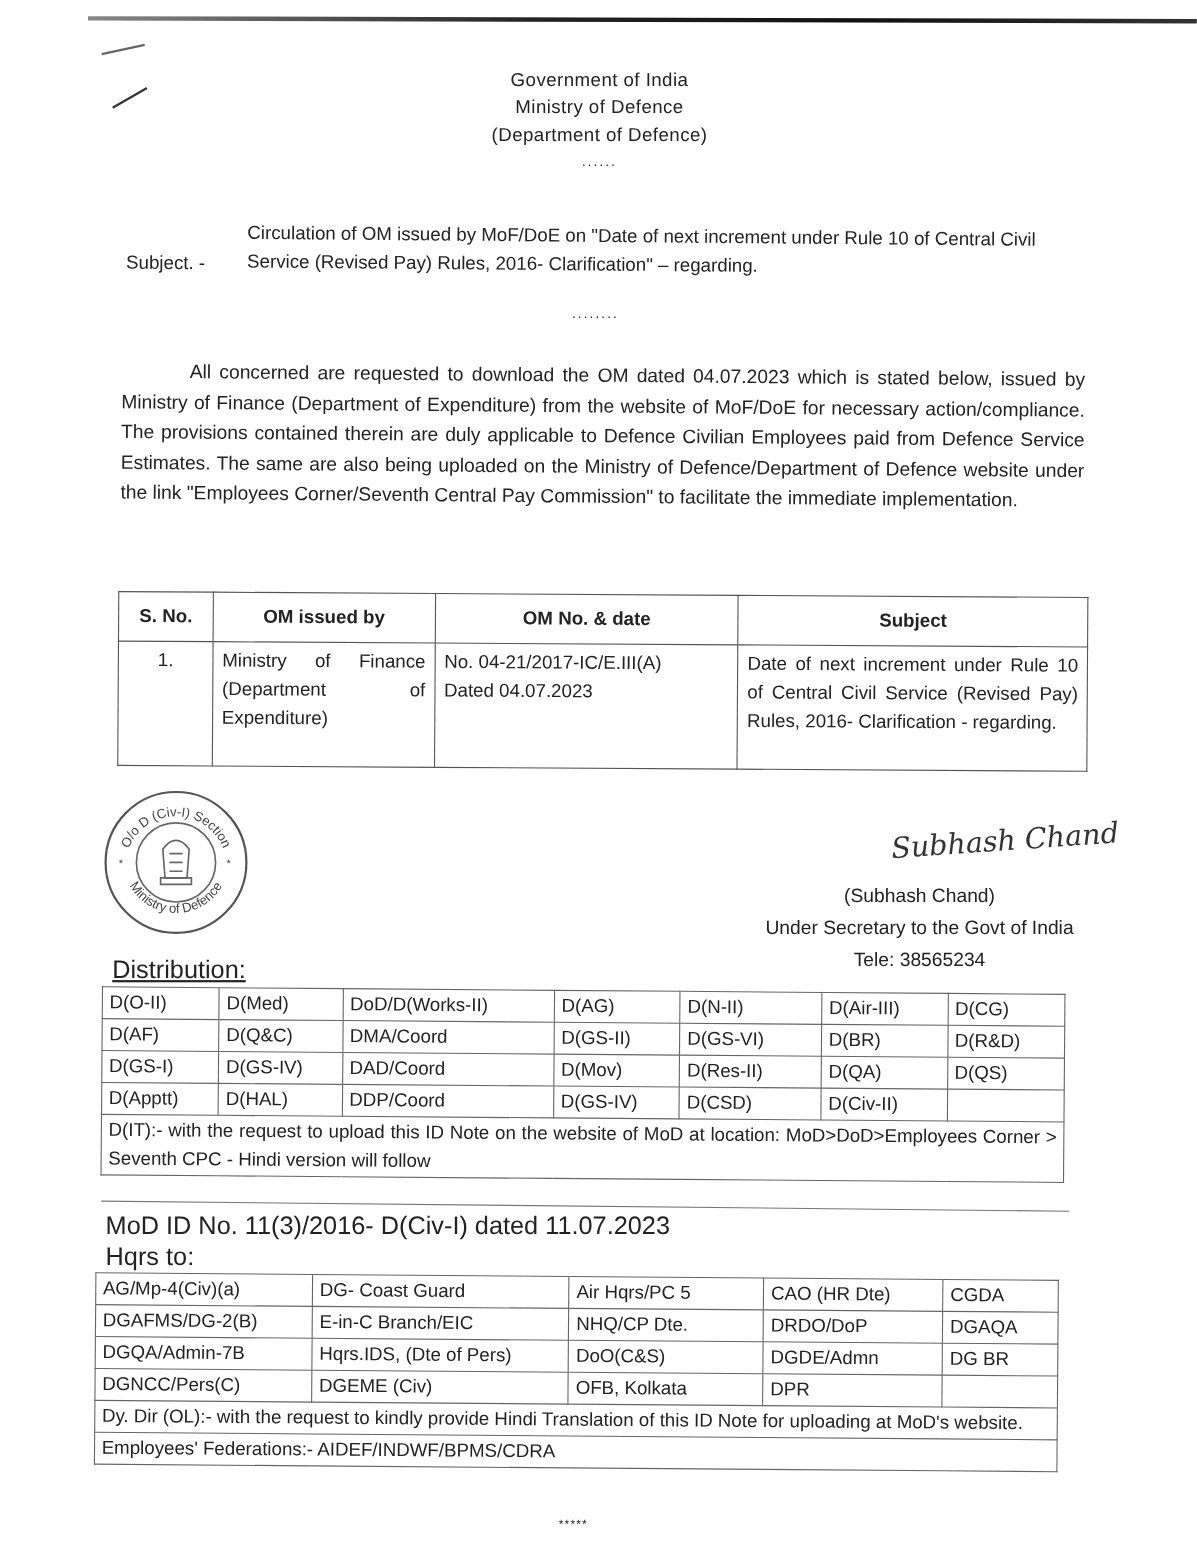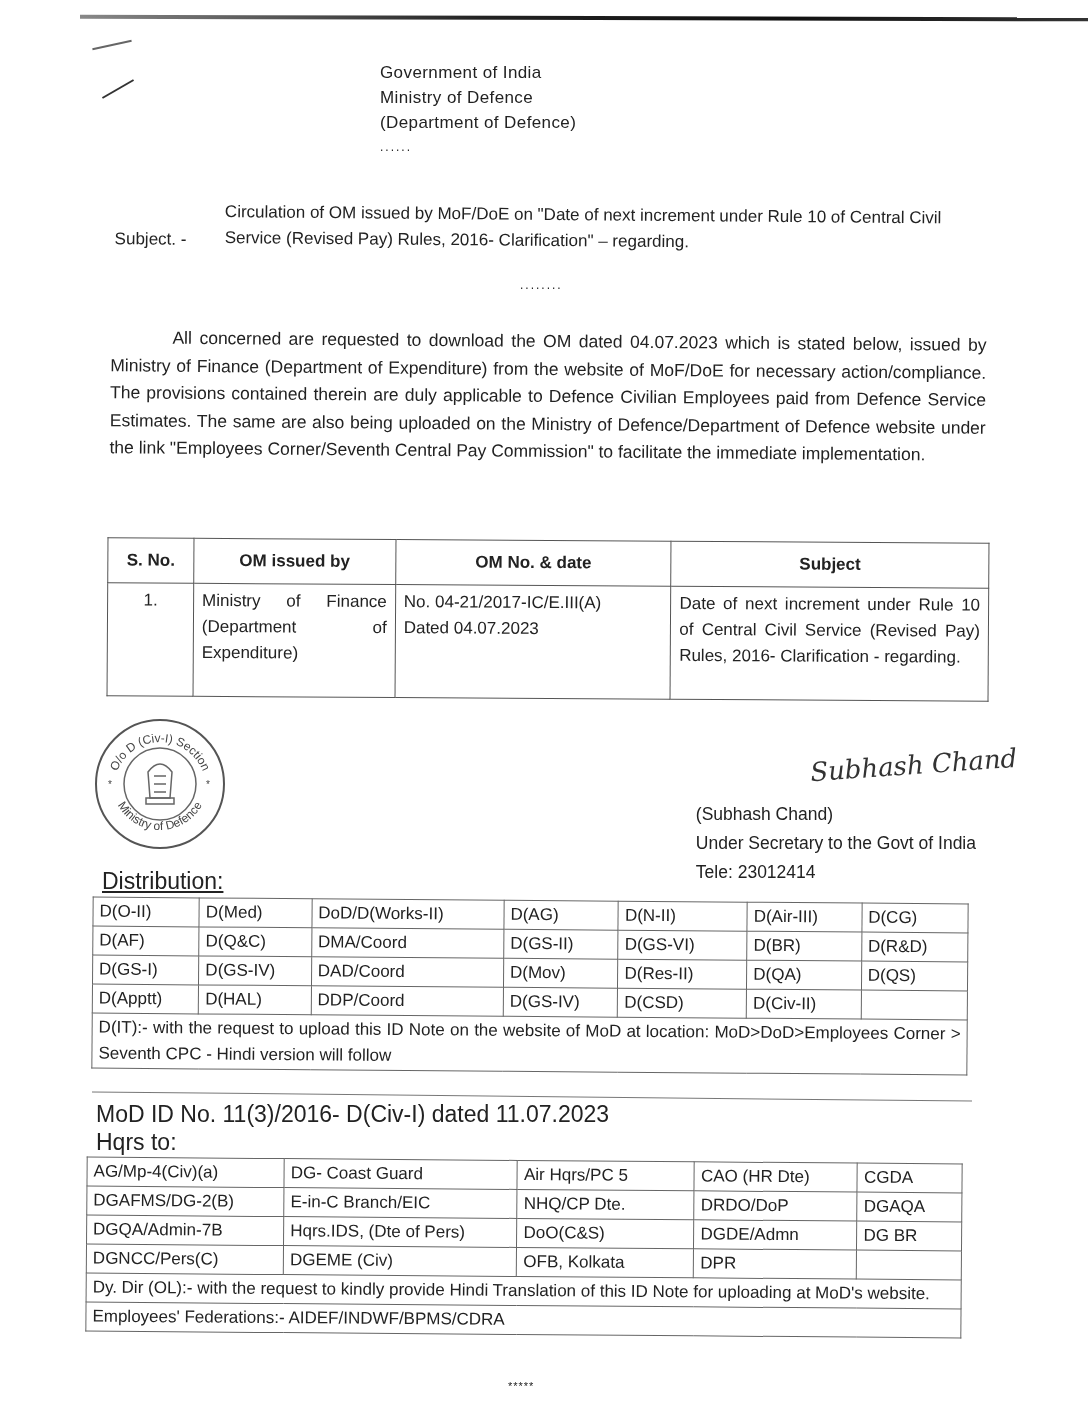--- a/index.html
+++ b/index.html
@@ -8,21 +8,21 @@
     font-family: "Liberation Sans", sans-serif; color: #222;
   }
   .scan-line-top {
     position: absolute; left: 80px; top: 16px; width: 1008px; height: 4px;
     background: linear-gradient(to right, #888, #222 40%, #111 70%, #333);
     transform: rotate(0.15deg);
   }
   .pen-mark1 { position: absolute; left: 92px; top: 44px; width: 40px; height: 2px; background:#666; transform: rotate(-12deg); }
   .pen-mark2 { position: absolute; left: 100px; top: 88px; width: 36px; height: 2px; background:#333; transform: rotate(-30deg); }
   .header {
-    position: absolute; left: 380px; top: 60px; width: 330px; text-align: left;
+    position: absolute; left: 380px; top: 60px; width: 330px; text-align: center;
     font-size: 17px; line-height: 25px; letter-spacing: 0.4px;
   }
   .dots { font-size: 12px; letter-spacing: 2px; }
   .subject {
     position: absolute; left: 115px; top: 202px; width: 880px;
     font-size: 17px; line-height: 26px; transform: rotate(0.5deg);
   }
   .subject .lbl { position: absolute; left: 0; top: 0; margin-top: 28px; }
   .subject .txt { position: absolute; left: 110px; top: 0; width: 770px; }
   .dots2 { position: absolute; left: 520px; top: 278px; font-size: 12px; letter-spacing: 2px; }
@@ -41,21 +41,21 @@
   .om-table td { line-height: 26px; height: 104px; }
   .om-table td.sno { text-align: center; }
   .om-table td.just { text-align: justify; }
   .seal {
     position: absolute; left: 92px; top: 716px; width: 136px; height: 136px;
   }
   .signature {
     position: absolute; left: 810px; top: 750px; font-family: "DejaVu Serif", serif;
     font-style: italic; font-size: 26px; color: #333; transform: rotate(-4deg);
   }
-  .signer { position: absolute; right: 112px; top: 800px; text-align: left; font-size: 17.5px; line-height: 29px; }
+  .signer { position: absolute; right: 112px; top: 800px; text-align: center; font-size: 17.5px; line-height: 29px; }
   .dist-label { position: absolute; left: 102px; top: 868px; font-size: 23px; text-decoration: underline; }
   .dist-table {
     position: absolute; left: 92px; top: 900px; width: 876px; font-size: 17px;
     transform: rotate(0.45deg);
   }
   .dist-table td { border: 1.2px solid #666; padding: 1px 6px; height: 26px; white-space: nowrap; }
   .dist-table td.note { white-space: normal; text-align: justify; line-height: 26px; height: 52px; }
   .idno { position: absolute; left: 96px; top: 1100px; font-size: 23px; line-height: 28px; }
   .idno-rule { position: absolute; left: 92px; top: 1096px; width: 880px; height: 1px; background:#777; transform: rotate(0.6deg); }
   .copy-table {
@@ -131,21 +131,21 @@
       <path d="M 54 82 L 82 82 L 82 88 L 54 88 Z"></path>
       <path d="M 62 60 L 74 60 M 62 68 L 74 68 M 62 76 L 74 76"></path>
     </g>
   </svg>
 </div>
 
 <div class="signature">Subhash Chand</div>
 <div class="signer">
   <div>(Subhash Chand)</div>
   <div>Under Secretary to the Govt of India</div>
-  <div>Tele: 23012414</div>
+  <div>Tele: 38565234</div>
 </div>
 
 <div class="dist-label">Distribution:</div>
 <table class="dist-table">
   <colgroup>
       <col style="width:104px">
       <col style="width:110px">
       <col style="width:188px">
       <col style="width:112px">
       <col style="width:126px">

